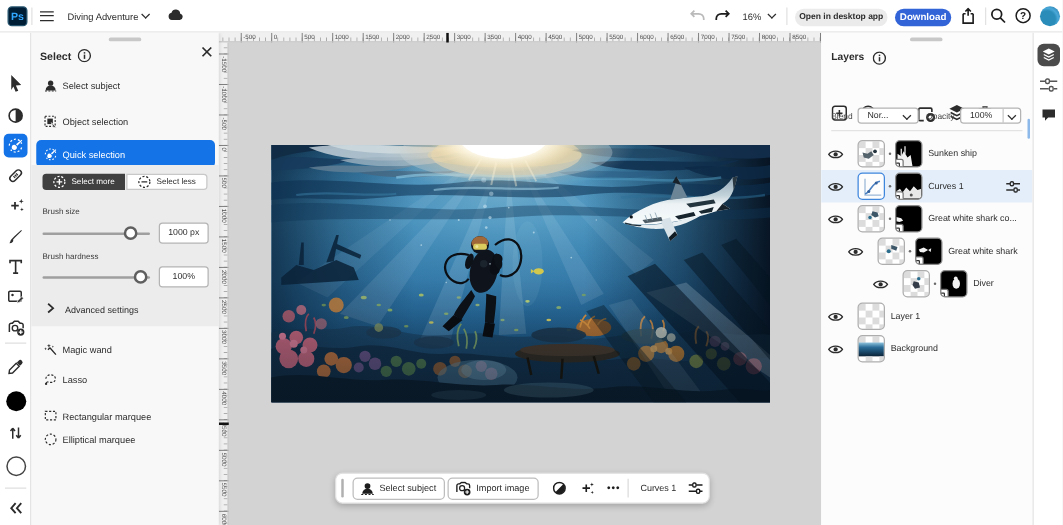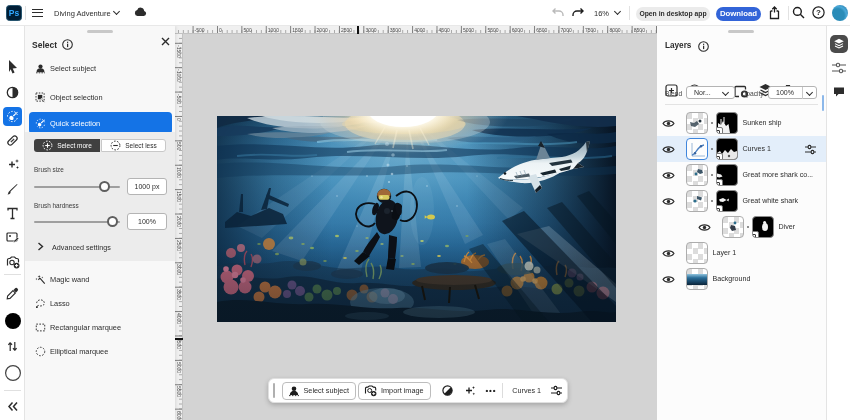--- a/index.html
+++ b/index.html
@@ -256,21 +256,21 @@
           <path d="M5.8 5 L11.5 11.5 M5.8 5 L4 6.8" stroke="#2c2c2c" stroke-width="1.3" fill="none"></path>
           <path d="M4.9 1.2 l.5 1.4 1.4.5 -1.4.5 -.5 1.4 -.5-1.4 -1.4-.5 1.4-.5 Z" fill="#2c2c2c"></path>
           <path d="M1.7 4.6 l.35 1 .95.35 -.95.35 -.35 1 -.35-1 -.95-.35 .95-.35 Z" fill="#2c2c2c"></path>
           <path d="M8.6 2.9 l.3.85.85.3 -.85.3 -.3.85 -.3-.85 -.85-.3 .85-.3 Z" fill="#2c2c2c"></path>
         </svg>Magic wand</div>
     <div class="lrow" style="top:266px;"><svg width="13" height="13" viewBox="0 0 13 13">
           <path d="M2 6 c0-2.3 2-3.8 4.5-3.8 S11 3.7 11 6 s-2 3.4-4.5 3.4 c-.8 0-1.6-.1-2.2-.4" stroke="#2c2c2c" stroke-width="1.1" fill="none" stroke-dasharray="2 1.5"></path>
           <path d="M4.3 8.7 c-1.3.2-2.1 1-1.9 1.9" stroke="#2c2c2c" stroke-width="1.1" fill="none"></path>
           <circle cx="2.2" cy="10.8" r="1.1" fill="#2c2c2c"></circle>
         </svg>Lasso</div>
-    <div class="lrow" style="top:290px;"><svg width="13" height="13" viewBox="0 0 13 13">
+    <div class="lrow" style="top:290px;align-items:flex-end;"><svg width="13" height="13" viewBox="0 0 13 13">
           <rect x="1.5" y="2.5" width="10" height="8" stroke="#2c2c2c" stroke-width="1.1" fill="none" stroke-dasharray="2 1.6"></rect>
         </svg>Rectangular marquee</div>
     <div class="lrow" style="top:314px;"><svg width="13" height="13" viewBox="0 0 13 13">
           <circle cx="6.5" cy="6.5" r="5" stroke="#2c2c2c" stroke-width="1.1" fill="none" stroke-dasharray="2 1.7"></circle>
         </svg>Elliptical marquee</div>
   </div>
   <div id="canvas">
     <div id="hruler"></div>
     <div id="vruler"></div>
     <div id="hlabels">
@@ -729,23 +729,23 @@
           <div class="thumb checker" style="left:29px;"><svg width="20" height="20" viewBox="0 0 20 20">
               <path d="M11 4 l4 1 1 3 -3 1 -3-2 Z" fill="#3d5668"></path>
               <circle cx="9" cy="9" r="1.4" fill="#2b6d8c"></circle>
             </svg></div>
           <div class="ldot"></div>
           <div class="mthumb"><svg width="20" height="20" viewBox="0 0 20 20">
               <path d="M0 8.5 L4 9.5 5.5 11.5 2.5 12.5 0 12 Z" fill="#f2f2f2"></path>
             </svg><div class="mbadge">
               <div style="position:absolute;left:1.5px;top:1.5px;width:4px;height:4px;border:1px solid #333;border-radius:1px;"></div>
             </div></div>
-          <div class="lname" style="left:85.5px;">Great more shark co...</div>
+          <div class="lname" style="left:85.5px;">Great white shark co...</div>
         </div>
-        <div class="layer" style="top:162px;">
+        <div class="layer" style="top:162px;margin-left:16px;">
           <svg class="eye" width="13" height="11" viewBox="0 0 13 11">
             <path d="M1 5.5 C3.2 2 9.8 2 12 5.5 C9.8 9 3.2 9 1 5.5 Z" stroke="#2c2c2c" stroke-width="1.1" fill="none"></path>
             <circle cx="6.5" cy="5.5" r="1.7" fill="#2c2c2c"></circle>
           </svg>
           <div class="thumb checker" style="left:29px;"><svg width="20" height="20" viewBox="0 0 20 20">
               <path d="M10 5 l5 1.5 -1 3 -4-1.5 Z" fill="#3d5668"></path>
               <circle cx="8" cy="10" r="1.6" fill="#2b6d8c"></circle>
             </svg></div>
           <div class="ldot"></div>
           <div class="mthumb"><svg width="20" height="20" viewBox="0 0 20 20">

